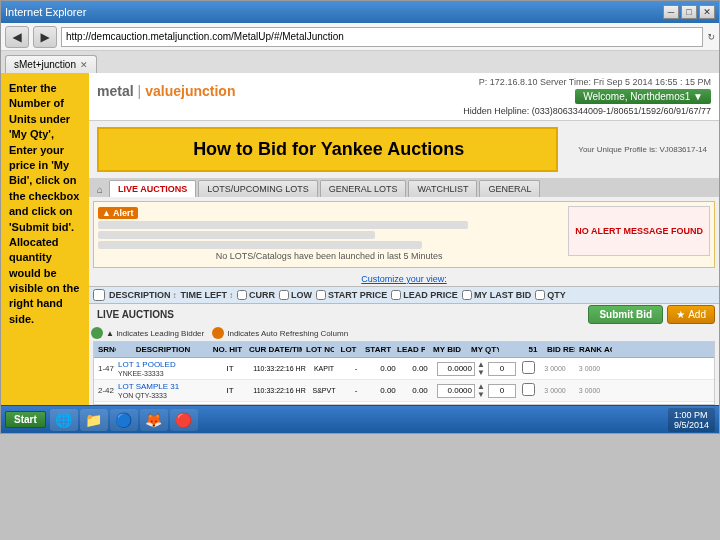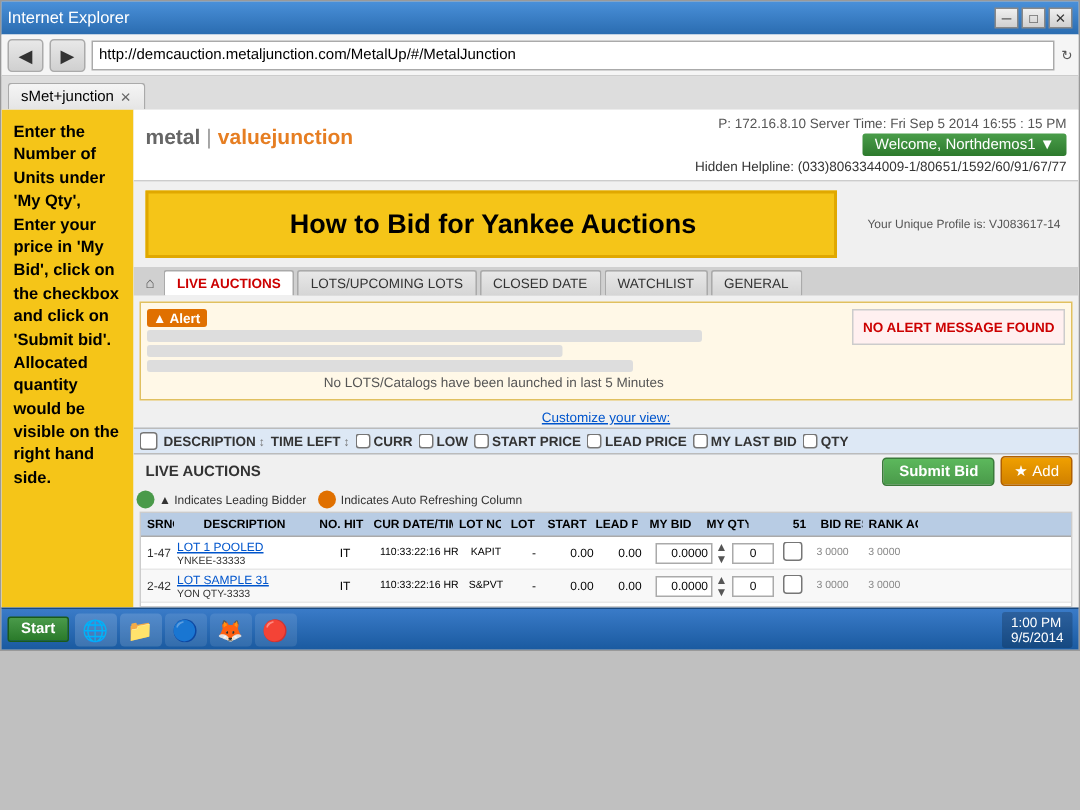--- a/index.html
+++ b/index.html
@@ -297,21 +297,21 @@
     .alert-msg {
       font-size: 9px;
       color: #555;
       text-align: center;
       padding: 2px;
     }
 
     .alert-right {
       background: #fff0f0;
       border: 1px solid #ccc;
-      padding: 6px 6px;
+      padding: 19px 6px;
       font-size: 9px;
       color: #cc0000;
       font-weight: bold;
       white-space: nowrap;
     }
 
     .customize-bar {
       text-align: center;
       font-size: 9px;
       color: #0055cc;
@@ -451,21 +451,20 @@
     }
 
     .tr-num {
       font-size: 8px;
       color: #333;
       padding: 0 2px;
     }
 
     .lot-link {
       color: #0055cc;
-      text-decoration: underline;
       cursor: pointer;
       font-size: 8px;
     }
 
     .lot-desc {
       width: 90px;
       font-size: 8px;
       overflow: hidden;
       white-space: nowrap;
     }
@@ -664,21 +663,21 @@
 
       <div style="display:flex;align-items:center;margin:2px 4px;">
         <div class="title-banner" style="flex:1;padding-left:22px;">How to Bid for Yankee Auctions</div>
         <div class="user-info" style="font-size:8px;color:#555;margin-left:8px;white-space:nowrap;">Your Unique Profile is: VJ083617-14</div>
       </div>
 
       <div class="nav-tabs">
         <span class="home-icon" style="padding:2px 4px;cursor:pointer;">⌂</span>
         <div class="nav-tab active">LIVE AUCTIONS</div>
         <div class="nav-tab">LOTS/UPCOMING LOTS</div>
-        <div class="nav-tab">CLOSED DATE</div>
+        <div class="nav-tab">GENERAL LOTS</div>
         <div class="nav-tab">WATCHLIST</div>
         <div class="nav-tab">GENERAL</div>
       </div>
 
       <div class="alert-area">
         <div class="alert-left">
           <div class="alert-badge">▲ Alert</div>
           <div class="alert-lines">
             <div class="alert-line"></div>
             <div class="alert-line alert-line2"></div>

